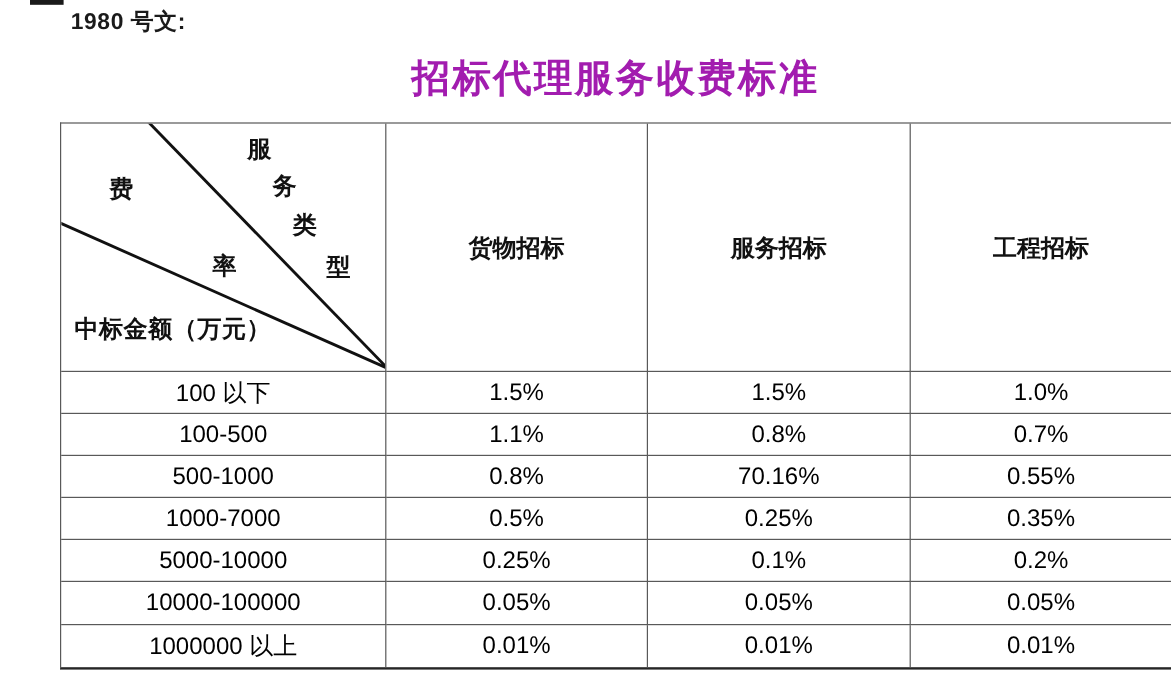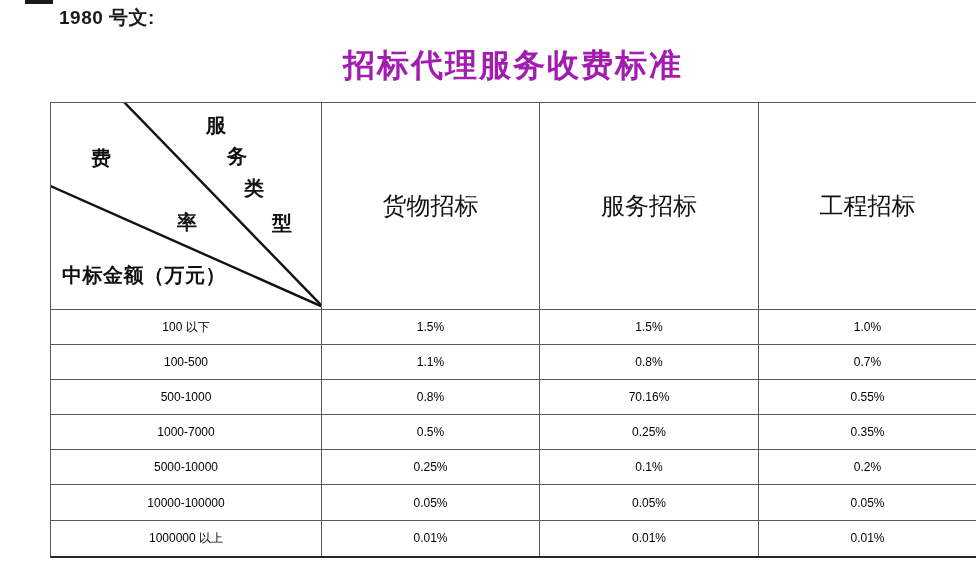--- a/index.html
+++ b/index.html
@@ -67,25 +67,25 @@
     display: flex;
     align-items: center;
     justify-content: center;
     overflow: hidden;
     color: #111111;
   }
   .cell:nth-child(4n) { border-right: none; }
   .cell:nth-child(n+29) { border-bottom: none; }
   .hcell {
     font-family: "Liberation Serif", "DejaVu Serif", serif;
-    font-size: 24px;
-    font-weight: 400;
+    font-size: 20px;
+    font-weight: 700;
   }
   .val, .rlabel {
-    font-size: 12px;
+    font-size: 20px;
     font-weight: 400;
     color: #000000;
   }
   .corner {
     position: relative;
     display: block;
   }
   .corner .diag {
     position: absolute;
     left: 0;

